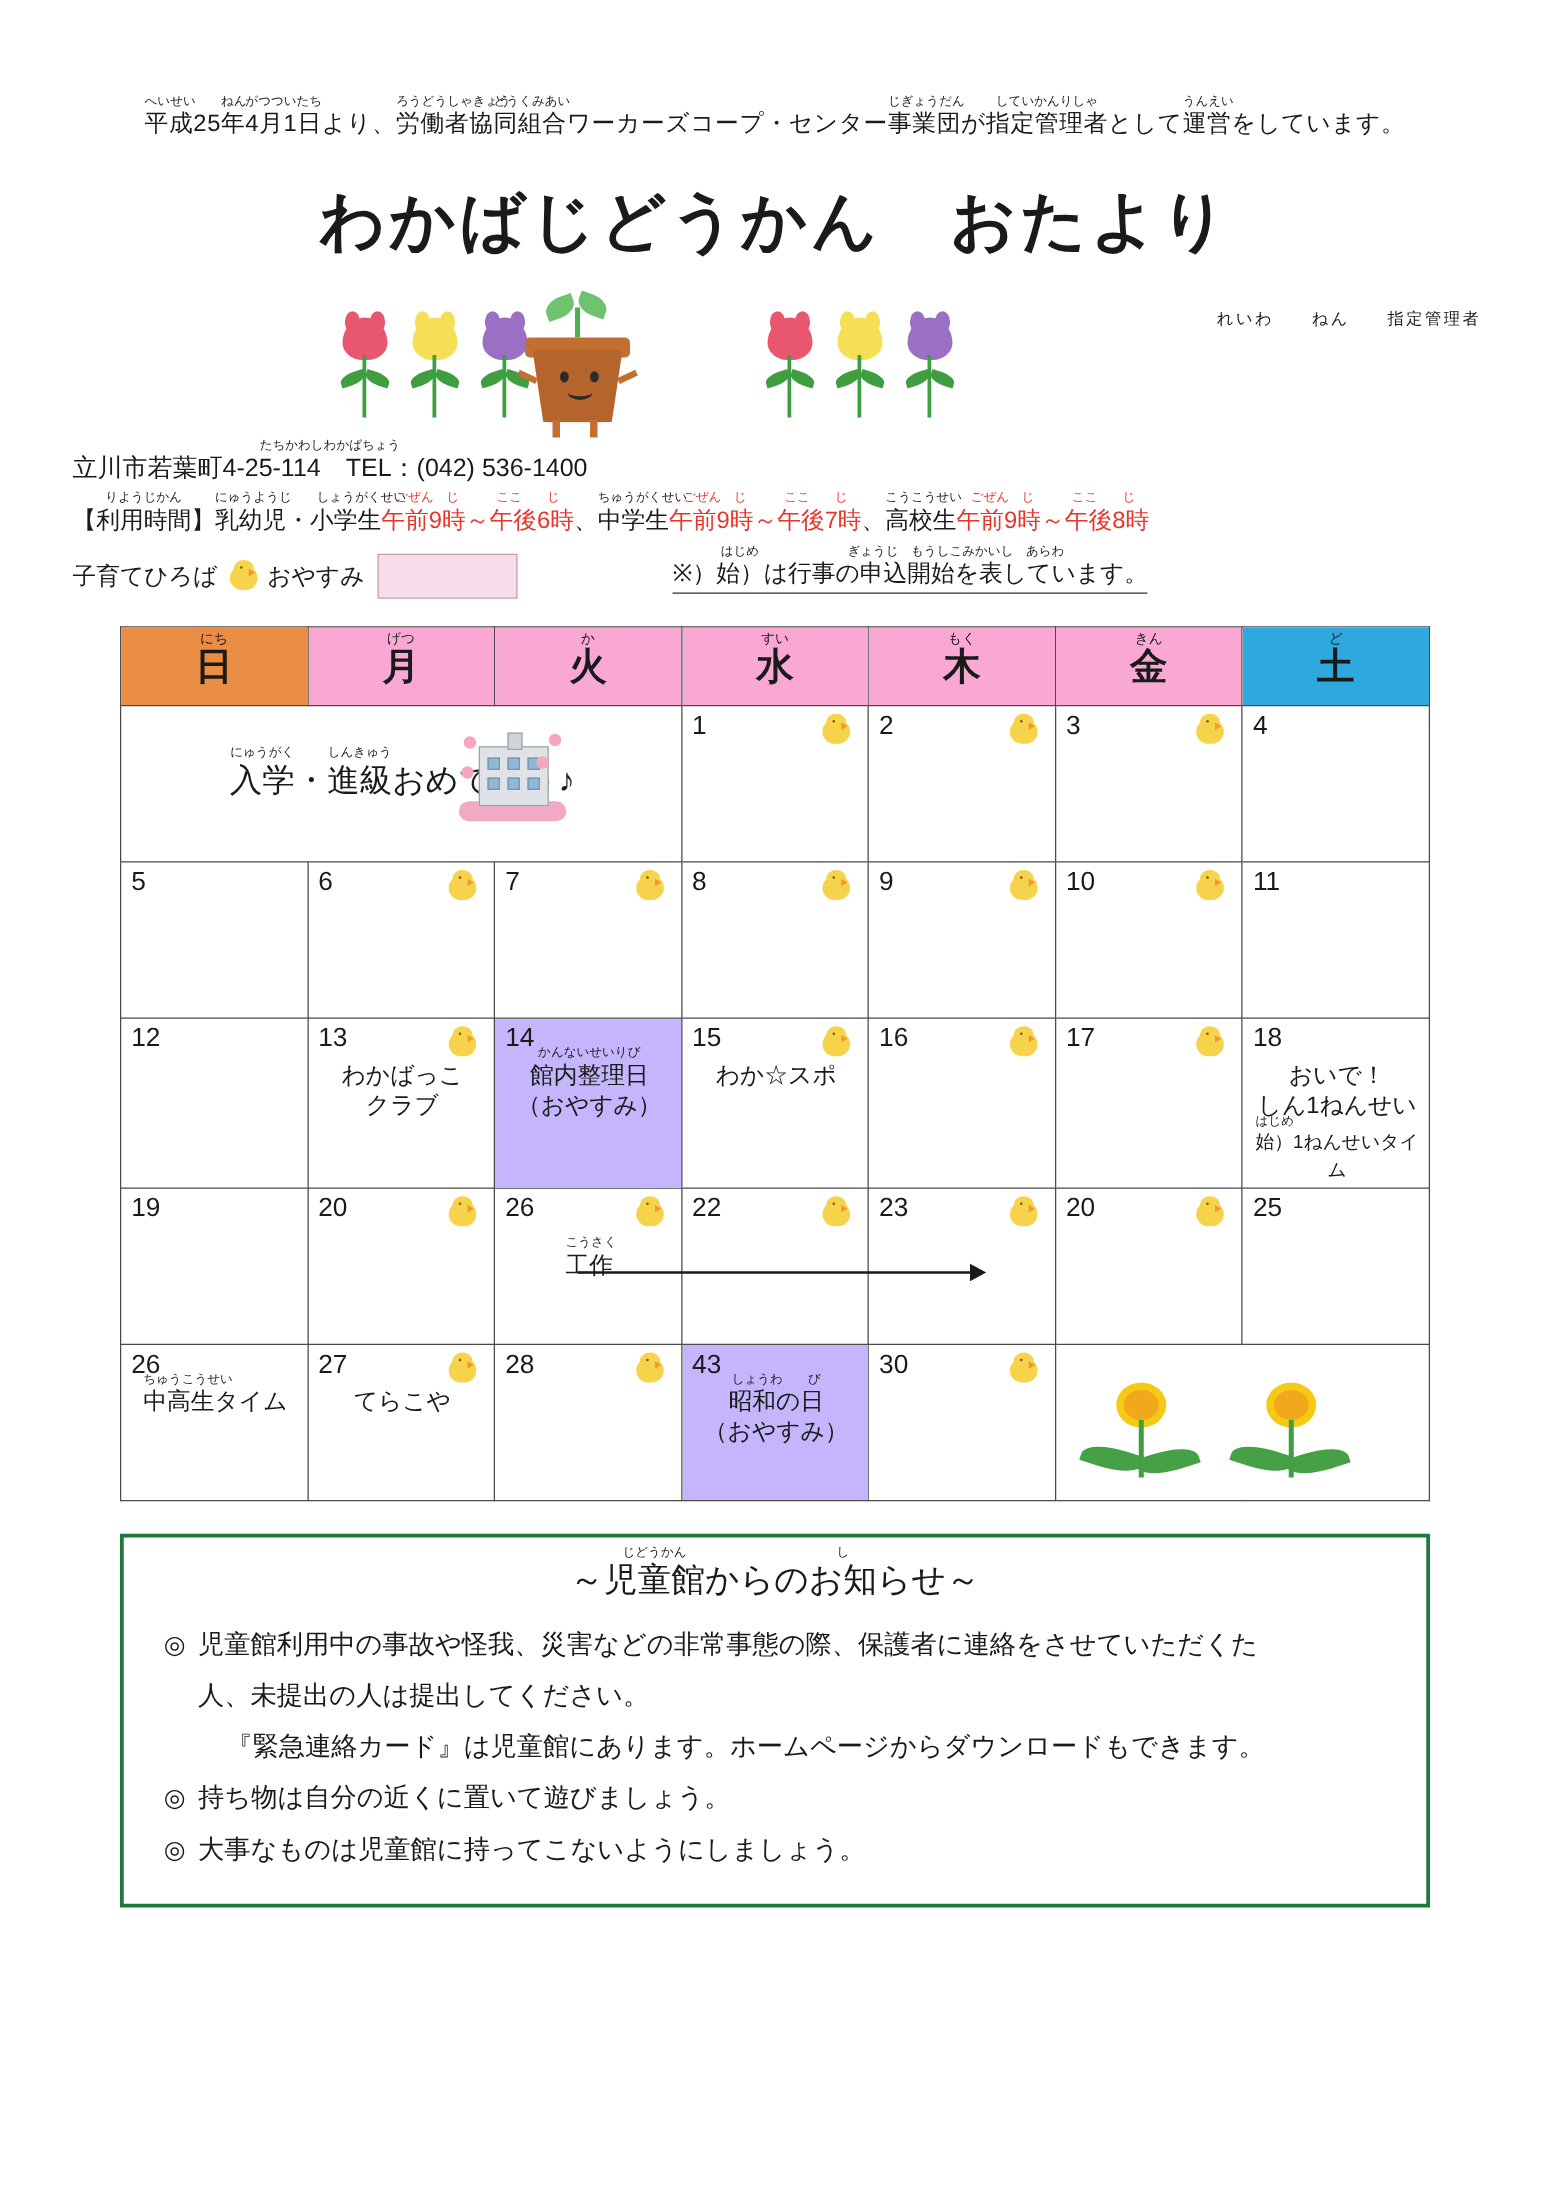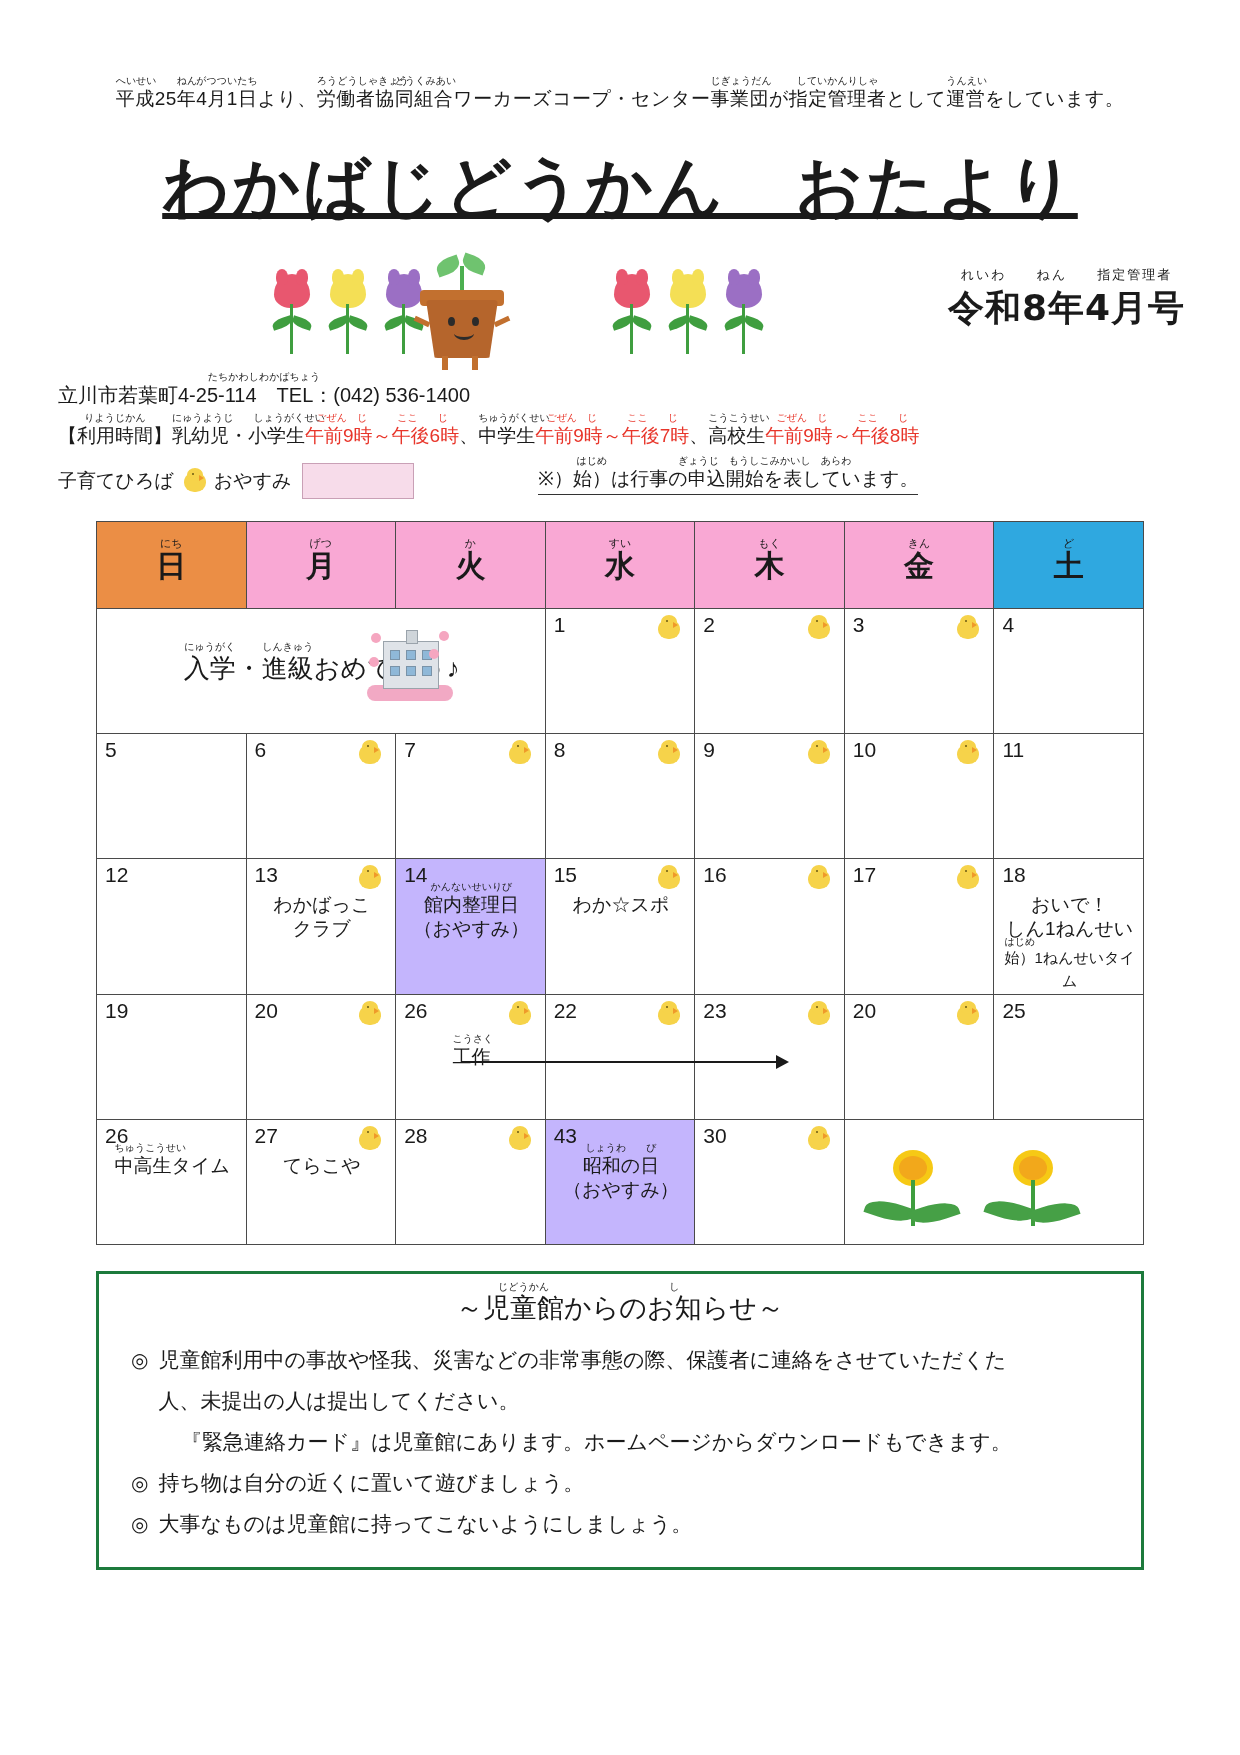--- a/index.html
+++ b/index.html
@@ -44,26 +44,25 @@
     text-align: center;
     font-size: 10px;
     letter-spacing: 0px;
     white-space: nowrap;
     color: #1a1a1a;
   }
 
   
   .main-title {
     text-align: center;
-    font-size: 66px;
+    font-size: 52px;
     font-weight: bold;
     letter-spacing: 3px;
     margin-top: 30px;
     font-family: "DejaVu Sans", sans-serif;
-    text-decoration: underline;
   }
 
   
   .illus-row {
     position: relative;
     height: 118px;
     margin-top: 18px;
   }
   .tulips {
     position: absolute;
@@ -226,21 +225,21 @@
   table.cal th, table.cal td {
     border: 1px solid #4a4a4a;
     vertical-align: top;
   }
   table.cal th {
     height: 62px;
     text-align: center;
     font-size: 30px;
     font-weight: bold;
     position: relative;
-    padding: 12px;
+    padding: 0;
   }
   th .wd-ruby {
     display: block;
     font-size: 11px;
     font-weight: normal;
     margin-top: 4px;
     line-height: 1;
   }
   th .wd-main {
     display: block;
@@ -433,21 +432,20 @@
       <div class="tulip">
           <div class="bloom" style="background:#9b6fc4"></div>
           <div class="stem"></div>
           <div class="leafL"></div>
           <div class="leafR"></div>
         </div>
     </div>
 
     <div class="issue-label">
       <div style="font-size:13px; letter-spacing:2px;">れいわ　　ねん　　指定管理者</div>
-      <div class="val">令和8年4月号</div>
     </div>
   </div>
 
   <div class="addr-block">
     <span class="ruby-wrap"><span class="rt">たちかわしわかばちょう</span><span>立川市若葉町4-25-114　TEL：(042) 536-1400</span></span>
   </div>
 
   <div class="hours-line">
     <span class="ruby-wrap blk"><span class="rt">りようじかん</span><span>【利用時間】</span></span><span class="ruby-wrap blk"><span class="rt">にゅうようじ　　しょうがくせい</span><span>乳幼児・小学生</span></span><span class="ruby-wrap red"><span class="rt">ごぜん　じ　　　ここ　　じ</span><span class="red">午前9時～午後6時</span></span><span>、</span><span class="ruby-wrap blk"><span class="rt">ちゅうがくせい</span><span>中学生</span></span><span class="ruby-wrap red"><span class="rt">ごぜん　じ　　　ここ　　じ</span><span class="red">午前9時～午後7時</span></span><span>、</span><span class="ruby-wrap blk"><span class="rt">こうこうせい</span><span>高校生</span></span><span class="ruby-wrap red"><span class="rt">ごぜん　じ　　　ここ　　じ</span><span class="red">午前9時～午後8時</span></span>
   </div>

